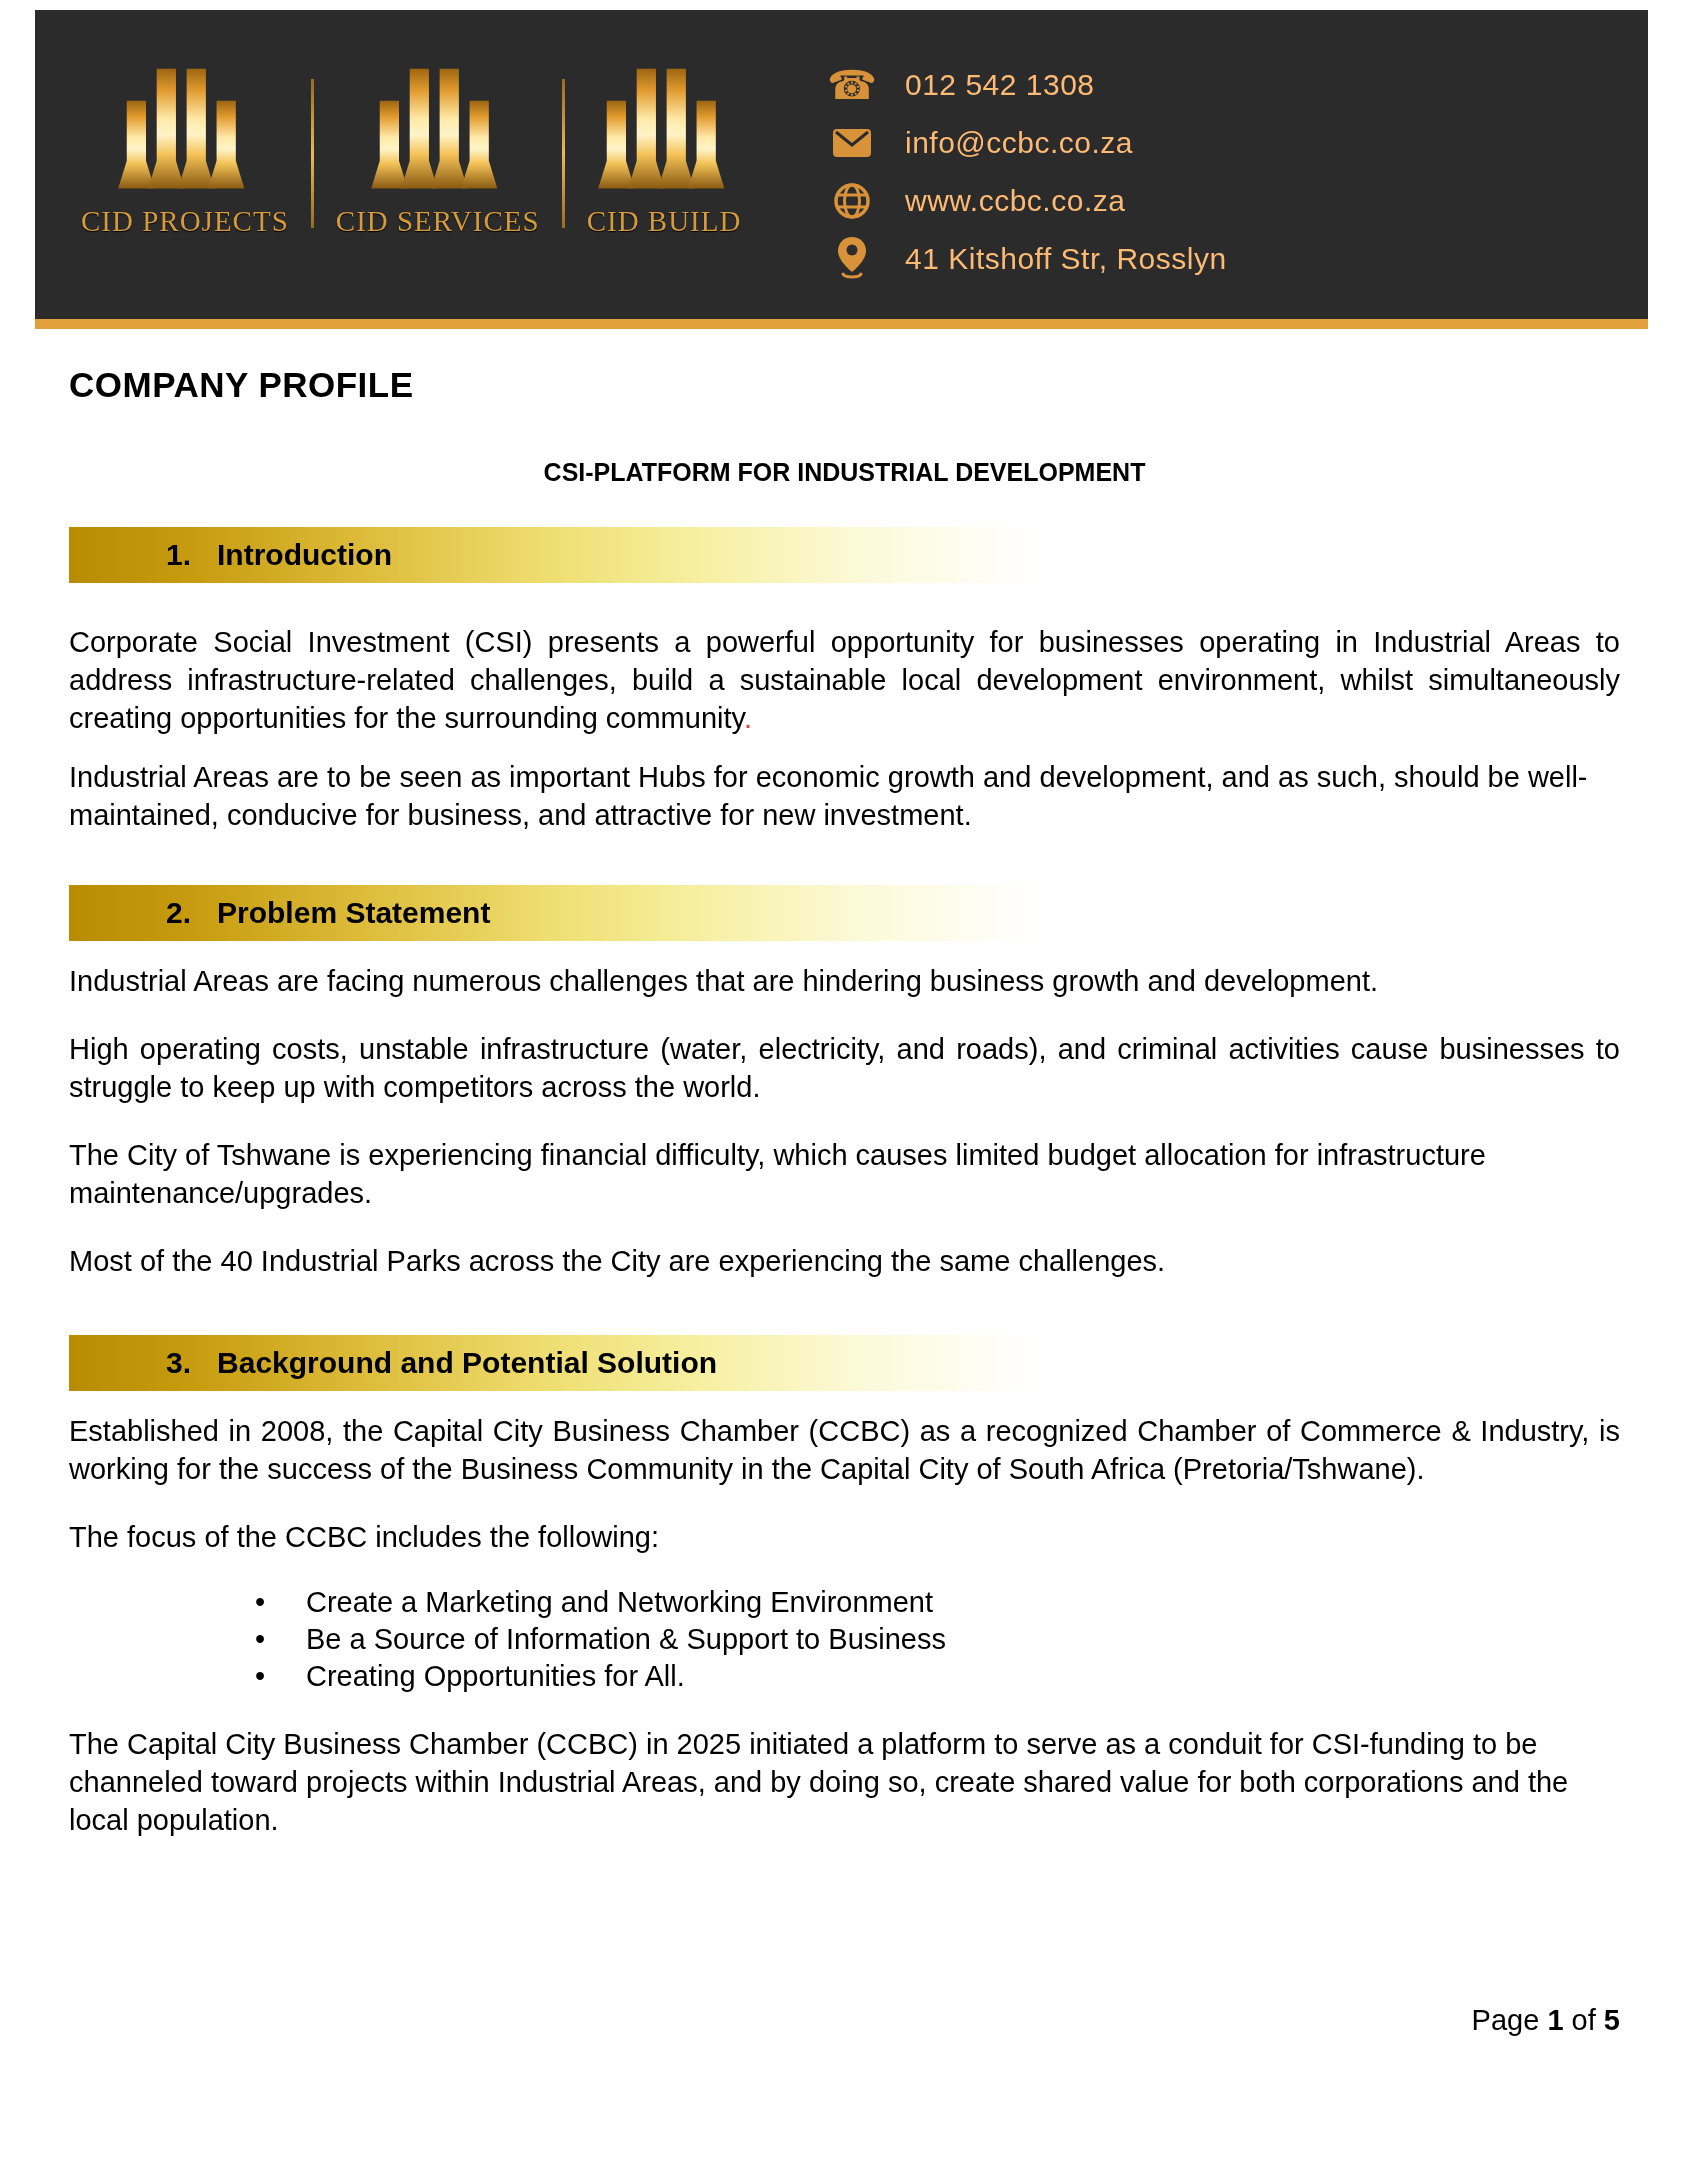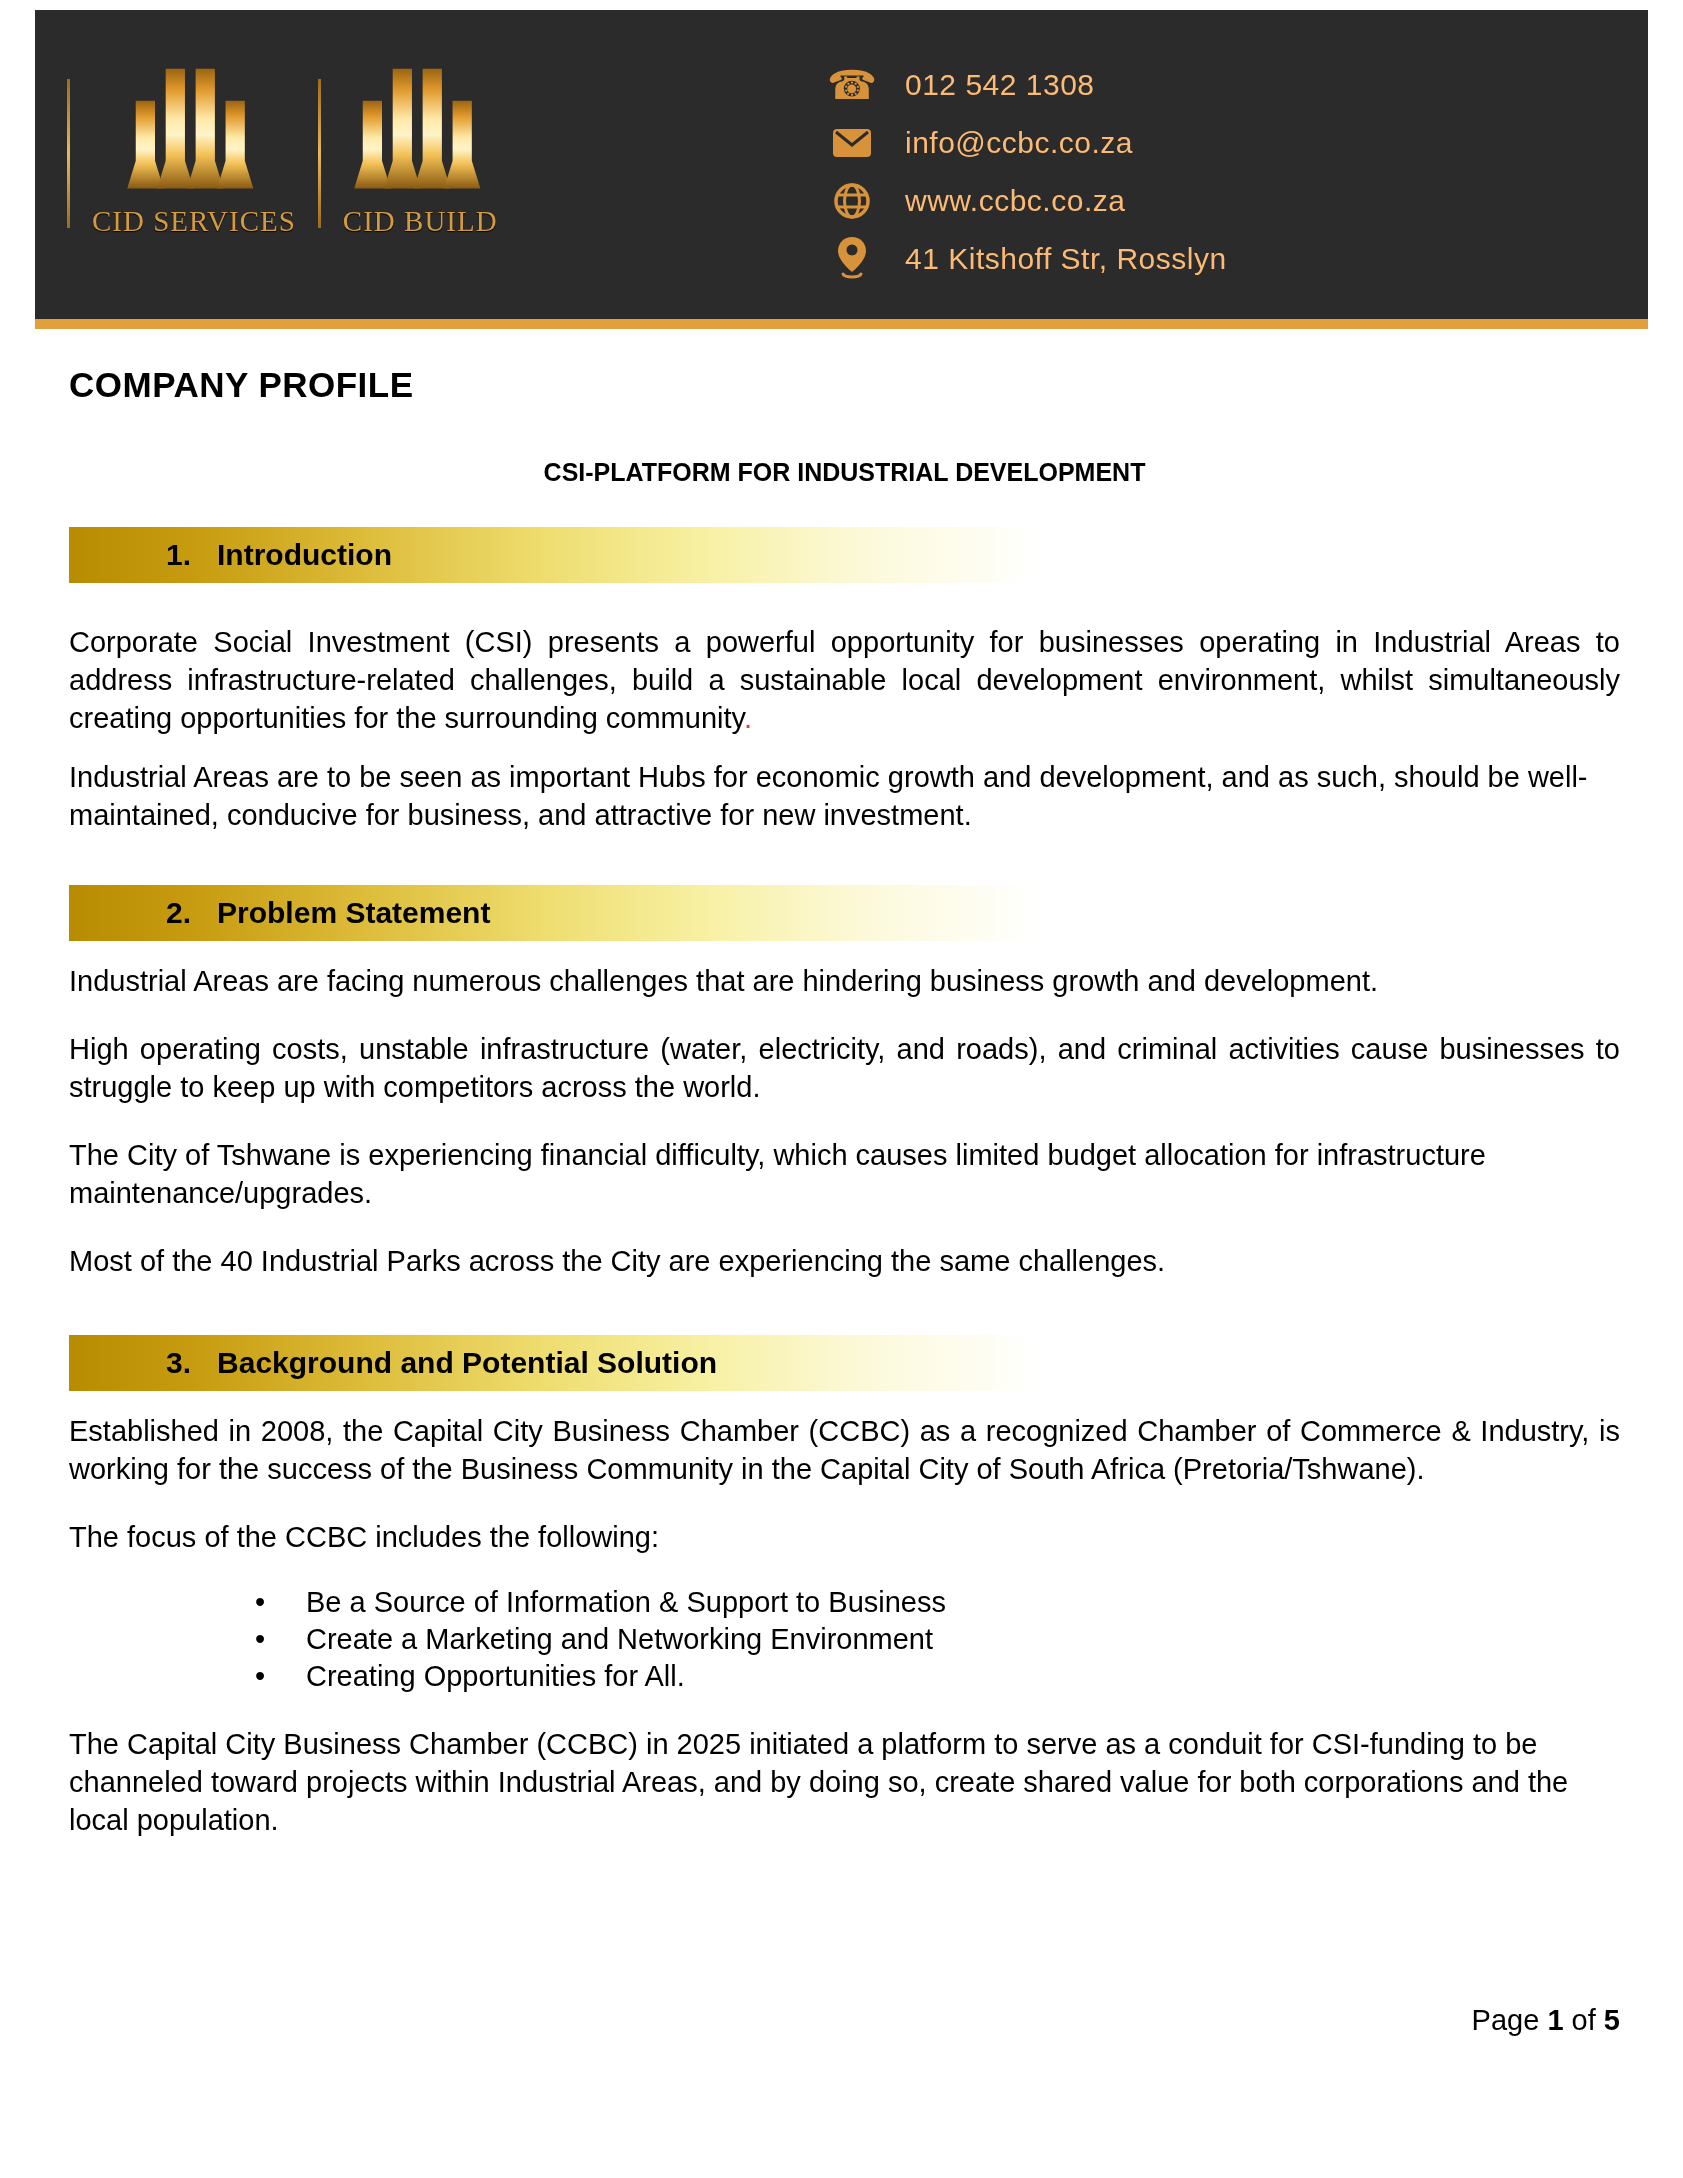--- a/index.html
+++ b/index.html
@@ -161,20 +161,29 @@
         <stop offset="55%" stop-color="#fff4c8"></stop>
         <stop offset="72%" stop-color="#f3c156"></stop>
         <stop offset="100%" stop-color="#8a5a12"></stop>
       </linearGradient>
     </defs>
   </svg>
 
   <div class="header">
 
     <div class="brands">
+      <div class="brand">
+        <svg viewBox="0 0 130 130">
+          <path fill="url(#goldgrad)" d="M11,40 L29,40 L29,96 L37,122 L3,122 L11,96 Z"></path>
+          <path fill="url(#goldgrad)" d="M39,10 L57,10 L57,96 L65,122 L31,122 L39,96 Z"></path>
+          <path fill="url(#goldgrad)" d="M67,10 L85,10 L85,96 L93,122 L59,122 L67,96 Z"></path>
+          <path fill="url(#goldgrad)" d="M95,40 L113,40 L113,96 L121,122 L87,122 L95,96 Z"></path>
+        </svg>
+        <div class="brand-label">CID PROJECTS</div>
+      </div>
       <div class="brand-divider"></div>
       <div class="brand">
         <svg viewBox="0 0 130 130">
           <path fill="url(#goldgrad)" d="M11,40 L29,40 L29,96 L37,122 L3,122 L11,96 Z"></path>
           <path fill="url(#goldgrad)" d="M39,10 L57,10 L57,96 L65,122 L31,122 L39,96 Z"></path>
           <path fill="url(#goldgrad)" d="M67,10 L85,10 L85,96 L93,122 L59,122 L67,96 Z"></path>
           <path fill="url(#goldgrad)" d="M95,40 L113,40 L113,96 L121,122 L87,122 L95,96 Z"></path>
         </svg>
         <div class="brand-label">CID SERVICES</div>
       </div>
@@ -250,22 +259,22 @@
     <p class="body-text">Most of the 40 Industrial Parks across the City are experiencing the same challenges.</p>
 
     <div class="section-bar bar-3">
       <span class="sec-num">3.</span>
       <span>Background and Potential Solution</span>
     </div>
     <p class="body-text first-after-bar justify">Established in 2008, the Capital City Business Chamber (CCBC) as a recognized Chamber of Commerce &amp; Industry, is working for the success of the Business Community in the Capital City of South Africa (Pretoria/Tshwane).</p>
     <p class="body-text">The focus of the CCBC includes the following:</p>
 
     <ul class="focus-list">
+      <li>Create a Marketing and Networking Environment</li>
       <li>Be a Source of Information &amp; Support to Business</li>
-      <li>Create a Marketing and Networking Environment</li>
       <li>Creating Opportunities for All.</li>
     </ul>
 
     <p class="body-text">The Capital City Business Chamber (CCBC) in 2025 initiated a platform to serve as a conduit for CSI-funding to be channeled toward projects within Industrial Areas, and by doing so, create shared value for both corporations and the local population.</p>
   </div>
 
   <div class="footer">
     <span>Page</span>
     <b>1</b>
     <span>of</span>

